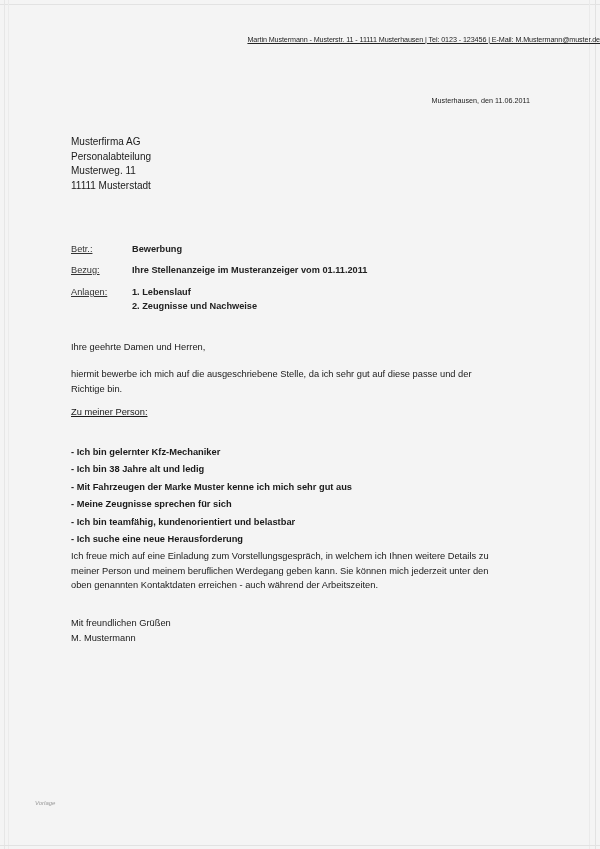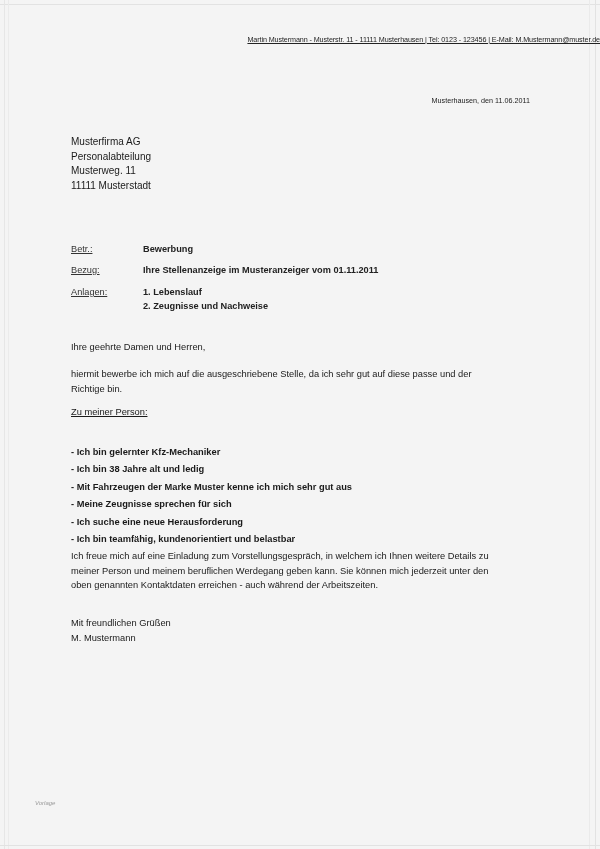--- a/index.html
+++ b/index.html
@@ -23,21 +23,21 @@
   }
   .date-line {
     position: absolute; right: 70px; top: 96px;
     font-size: 7.2px; color: #222;
   }
   .recipient { position: absolute; left: 71px; top: 135px; font-size: 10px; line-height: 14.5px; color: #1a1a1a; }
   .recipient div { white-space: nowrap; }
 
   .meta-row { position: absolute; left: 71px; font-size: 9.2px; line-height: 13.5px; }
   .meta-label { position: absolute; left: 0; text-decoration: underline; color: #333; white-space: nowrap; }
-  .meta-value { position: absolute; left: 72px; font-weight: bold; color: #222; white-space: nowrap; }
+  .meta-value { position: absolute; left: 61px; font-weight: bold; color: #222; white-space: nowrap; }
   .meta-value div { white-space: nowrap; }
 
   .body-text { position: absolute; left: 71px; width: 470px; font-size: 9.3px; line-height: 14.5px; color: #1a1a1a; }
   .section-head { text-decoration: underline; }
   .bullets { position: absolute; left: 71px; font-size: 9.3px; line-height: 17.4px; color: #1a1a1a; }
   .bullets div { white-space: nowrap; }
 
   .footer-mark { position: absolute; left: 35px; top: 800px; font-size: 6px; color: #999; font-style: italic; }
 </style>
 </head>
@@ -86,22 +86,22 @@
   <div>Richtige bin.</div>
 </div>
 
 <div class="body-text section-head" style="top:405px;">Zu meiner Person:</div>
 
 <div class="bullets" style="top:444px;font-weight:bold;">
   <div>- Ich bin gelernter Kfz-Mechaniker</div>
   <div>- Ich bin 38 Jahre alt und ledig</div>
   <div>- Mit Fahrzeugen der Marke Muster kenne ich mich sehr gut aus</div>
   <div>- Meine Zeugnisse sprechen für sich</div>
+  <div>- Ich bin teamfähig, kundenorientiert und belastbar</div>
   <div>- Ich suche eine neue Herausforderung</div>
-  <div>- Ich bin teamfähig, kundenorientiert und belastbar</div>
 </div>
 
 <div class="body-text" style="top:549px;">
   <div>Ich freue mich auf eine Einladung zum Vorstellungsgespräch, in welchem ich Ihnen weitere Details zu</div>
   <div>meiner Person und meinem beruflichen Werdegang geben kann. Sie können mich jederzeit unter den</div>
   <div>oben genannten Kontaktdaten erreichen - auch während der Arbeitszeiten.</div>
 </div>
 
 <div class="body-text" style="top:616px;">
   <div>Mit freundlichen Grüßen</div>

